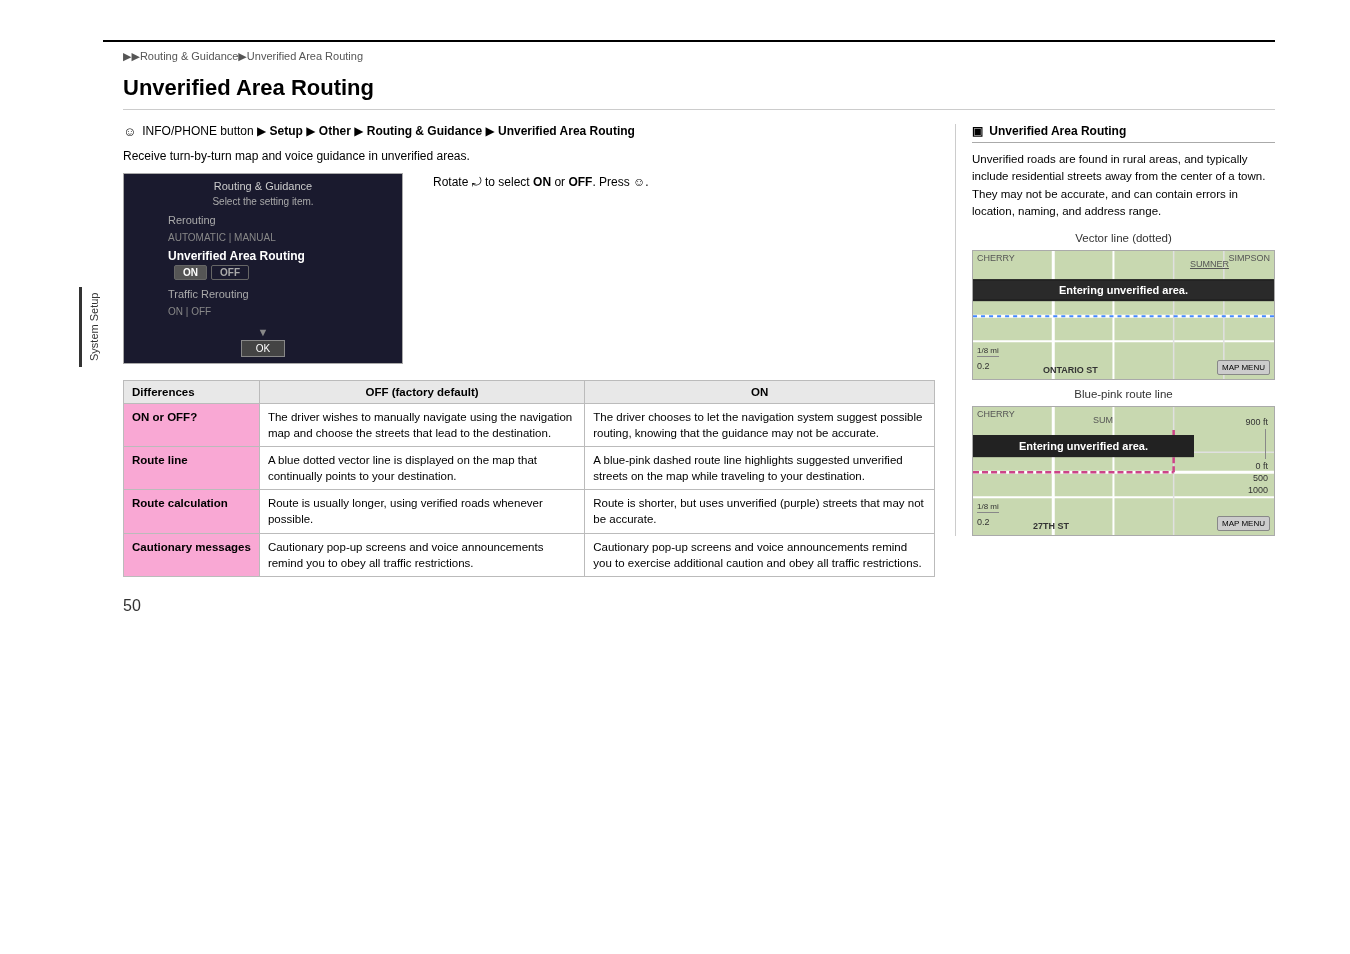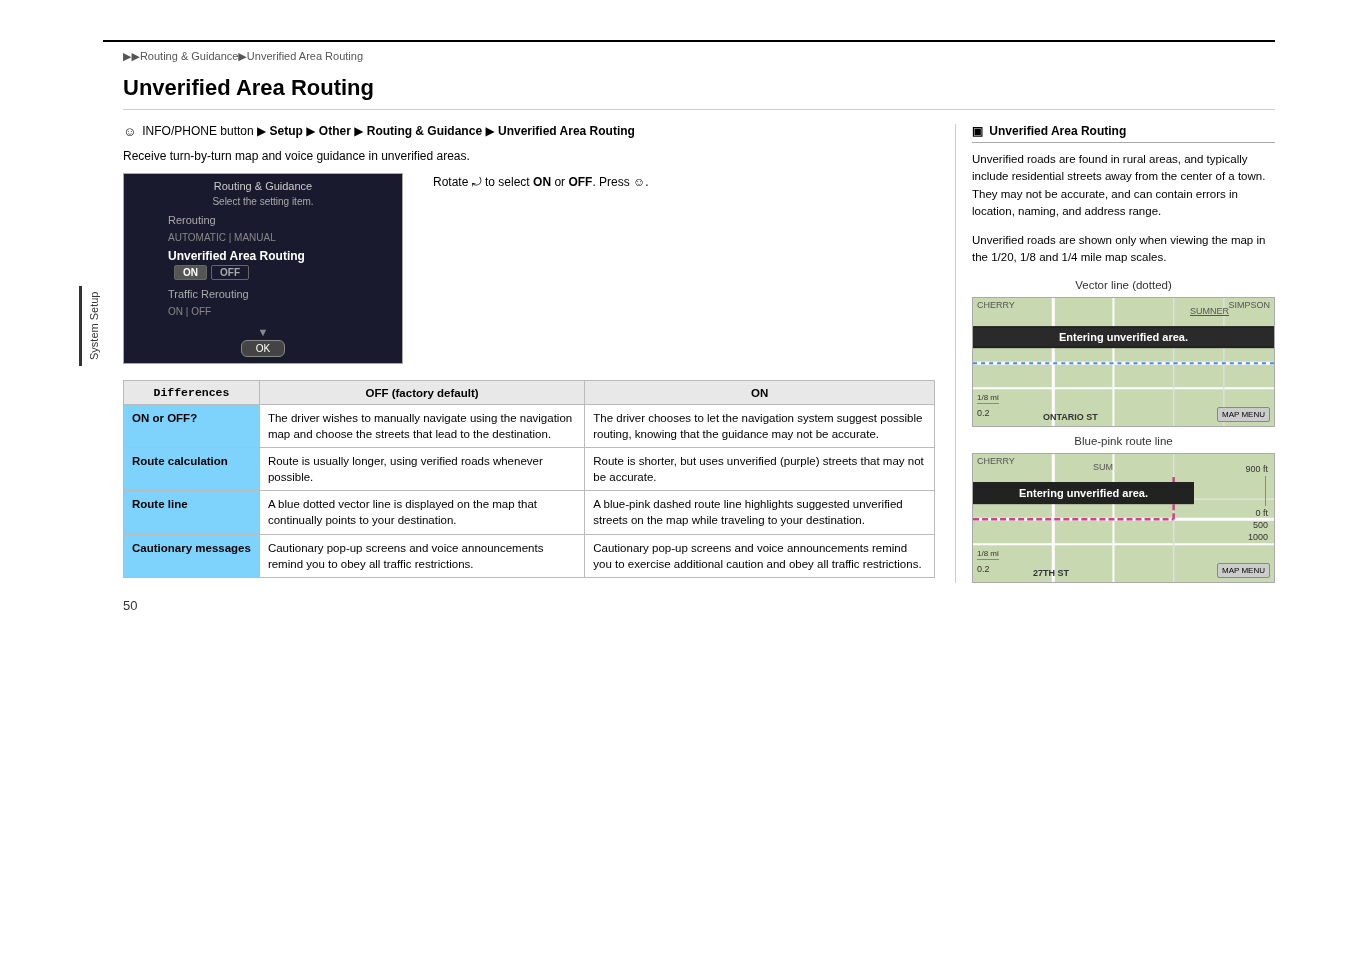--- a/index.html
+++ b/index.html
@@ -124,21 +124,21 @@
       margin-top: 6px;
       font-size: 11px;
       color: #ccc;
     }
     .ok-btn {
       background: #444;
       border: 1px solid #888;
       color: #fff;
       font-size: 10px;
       padding: 2px 14px;
-      border-radius: 6px;
+      border-radius: 0;
     }
     .rotate-text {
       font-size: 12px;
       line-height: 1.6;
       flex: 1;
     }
     
     .differences-table {
       width: 100%;
       border-collapse: collapse;
@@ -146,33 +146,32 @@
       font-size: 11.5px;
     }
     .differences-table th {
       background: #e8e8e8;
       border: 1px solid #bbb;
       padding: 5px 8px;
       font-weight: bold;
       text-align: center;
     }
     .differences-table th:first-child {
-      text-align: center;
-      font-family: Liberation Mono, monospace;
+      text-align: left;
     }
     .differences-table td {
       border: 1px solid #bbb;
       padding: 5px 8px;
       vertical-align: top;
       line-height: 1.4;
     }
     .differences-table td:first-child {
       font-weight: bold;
       white-space: nowrap;
-      background: #7dd3fc;
+      background: #f9a8d4;
     }
     
     .right-panel {
       width: 320px;
       flex-shrink: 0;
       border-left: 1px solid #ccc;
       padding-left: 16px;
     }
     .panel-section-title {
       font-size: 12px;
@@ -220,21 +219,21 @@
       padding: 3px;
       position: absolute;
       top: 30px;
       left: 0; right: 0;
     }
     .road-lines {
       position: absolute;
       top: 0; left: 0; right: 0; bottom: 0;
     }
     .page-number {
-      font-size: 13px;
+      font-size: 16px;
       margin-top: 20px;
       color: #333;
     }
     .two-col {
       display: flex;
       gap: 20px;
       align-items: flex-start;
     }
     .left-col {
       flex: 1;
@@ -303,48 +302,47 @@
               <th>ON</th>
             </tr>
           </thead>
           <tbody id="table-body">
           <tr>
                 <td>ON or OFF?</td>
                 <td>The driver wishes to manually navigate using the navigation map and choose the streets that lead to the destination.</td>
                 <td>The driver chooses to let the navigation system suggest possible routing, knowing that the guidance may not be accurate.</td>
               </tr>
               <tr>
+                <td>Route line</td>
+                <td>A blue dotted vector line is displayed on the map that continually points to your destination.</td>
+                <td>A blue-pink dashed route line highlights suggested unverified streets on the map while traveling to your destination.</td>
+              </tr>
+              <tr>
                 <td>Route calculation</td>
                 <td>Route is usually longer, using verified roads whenever possible.</td>
                 <td>Route is shorter, but uses unverified (purple) streets that may not be accurate.</td>
-              </tr>
-              <tr>
-                <td>Route line</td>
-                <td>A blue dotted vector line is displayed on the map that continually points to your destination.</td>
-                <td>A blue-pink dashed route line highlights suggested unverified streets on the map while traveling to your destination.</td>
               </tr>
               <tr>
                 <td>Cautionary messages</td>
                 <td>Cautionary pop-up screens and voice announcements remind you to obey all traffic restrictions.</td>
                 <td>Cautionary pop-up screens and voice announcements remind you to exercise additional caution and obey all traffic restrictions.</td>
               </tr>
             </tbody>
         </table>
 
         <div class="page-number">50</div>
       </div>
 
       <div class="right-panel">
         <div class="panel-section-title">
           <span>▣</span>
           <span>Unverified Area Routing</span>
         </div>
 
         <div class="panel-text">Unverified roads are found in rural areas, and typically include residential streets away from the center of a town. They may not be accurate, and can contain errors in location, naming, and address range.</div>
-        <div class="panel-text">Unverified roads are shown only when viewing the map in the 1/20, 1/8 and 1/4 mile map scales.</div>
 
         <div class="vector-line-label">Vector line (dotted)</div>
 
         <div class="map-image">
           <svg class="road-lines" viewBox="0 0 300 130">
 
             <rect width="300" height="130" fill="#c8d8b0"></rect>
 
             <line x1="0" y1="65" x2="300" y2="65" stroke="#fff" stroke-width="3"></line>
             <line x1="0" y1="90" x2="300" y2="90" stroke="#fff" stroke-width="2"></line>

